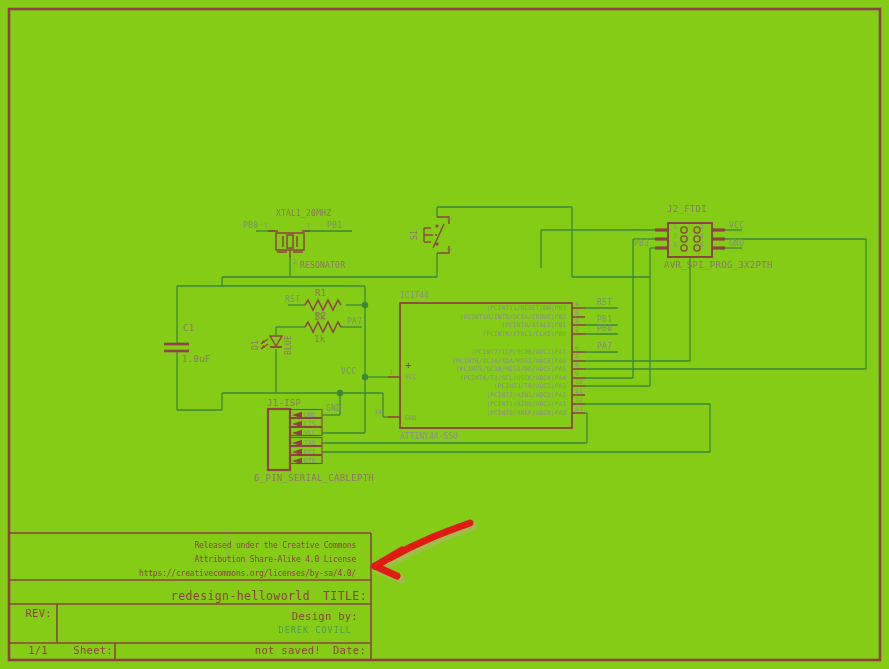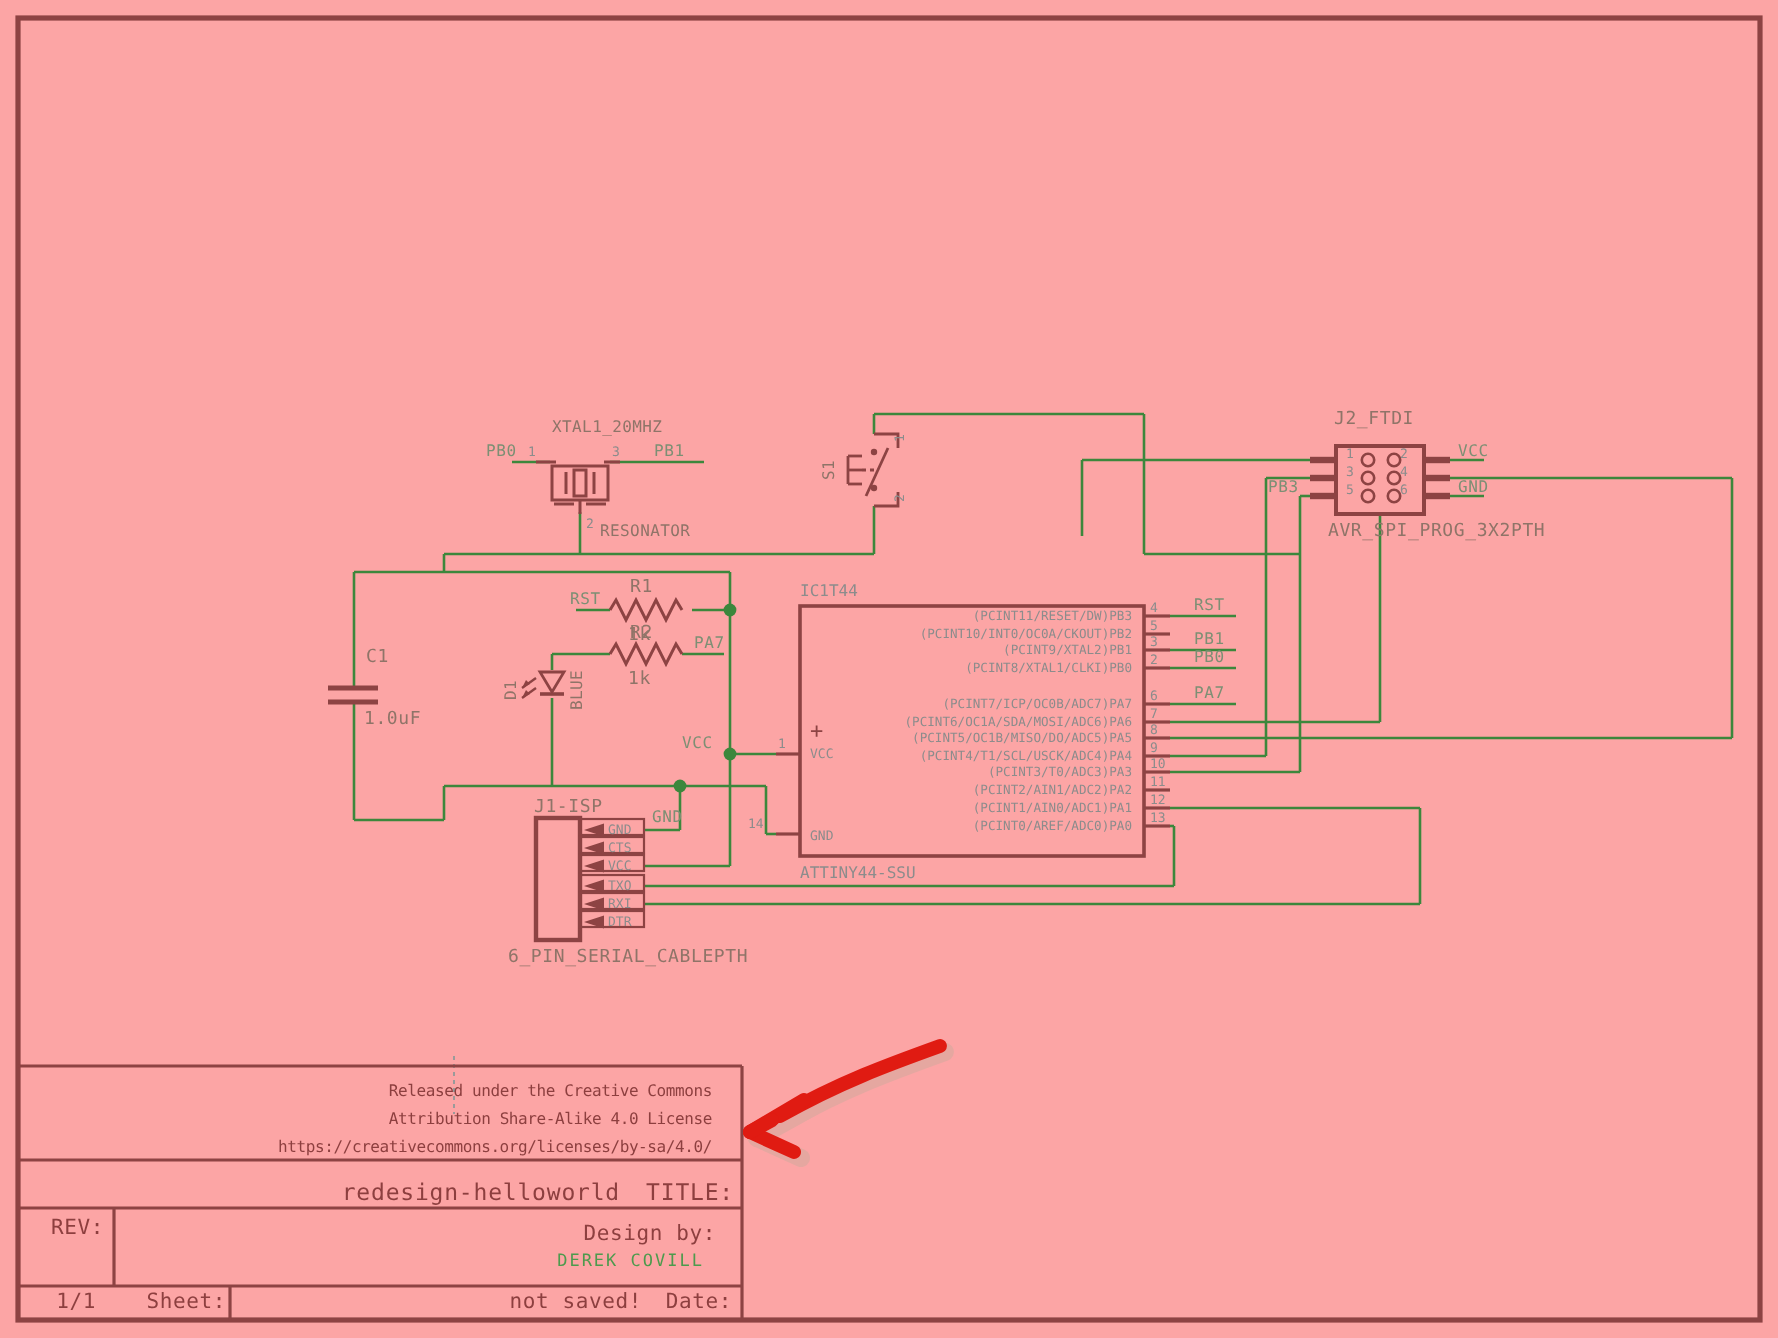--- a/index.html
+++ b/index.html
@@ -1,16 +1,16 @@
 <!DOCTYPE html>
 <html><head>
 <meta charset="utf-8">
 <style>
   html,body{margin:0;padding:0;background:#ffffff;}
-  .stage{position:relative;width:889px;height:669px;background:#fca5a5;overflow:hidden;}
+  .stage{position:relative;width:889px;height:669px;background:#84cc16;overflow:hidden;}
   svg text{font-family:"DejaVu Sans Mono","Liberation Mono",monospace;}
   .fn{font-size:6.3px;fill:#8c8c8c;}
   .pnum{font-size:6.5px;fill:#8c8c8c;}
   .pname{font-size:9px;fill:#8f7468;letter-spacing:.3px;}
   .pname2{font-size:8px;fill:#8f7468;letter-spacing:.2px;}
   .net{font-size:8px;fill:#7d8f74;letter-spacing:.3px;}
   .icsub{font-size:8px;fill:#8c8c8c;}
   .jpin{font-size:6.5px;fill:#8c8c8c;}
   .fb{fill:#8d3f3f;}
   .lic{font-size:8px;letter-spacing:-.2px;}

